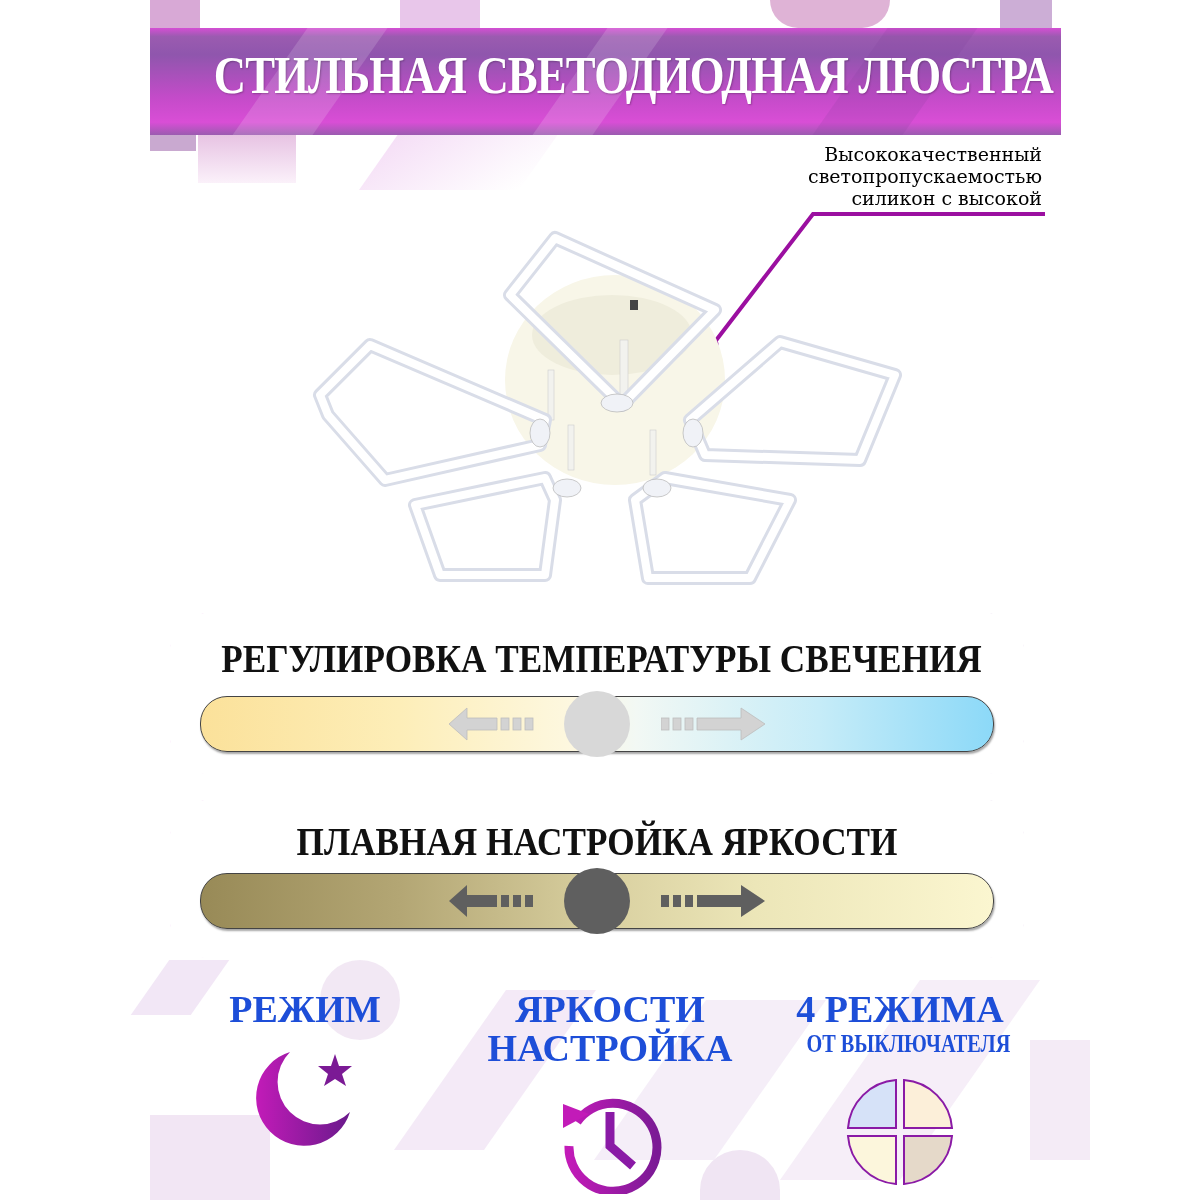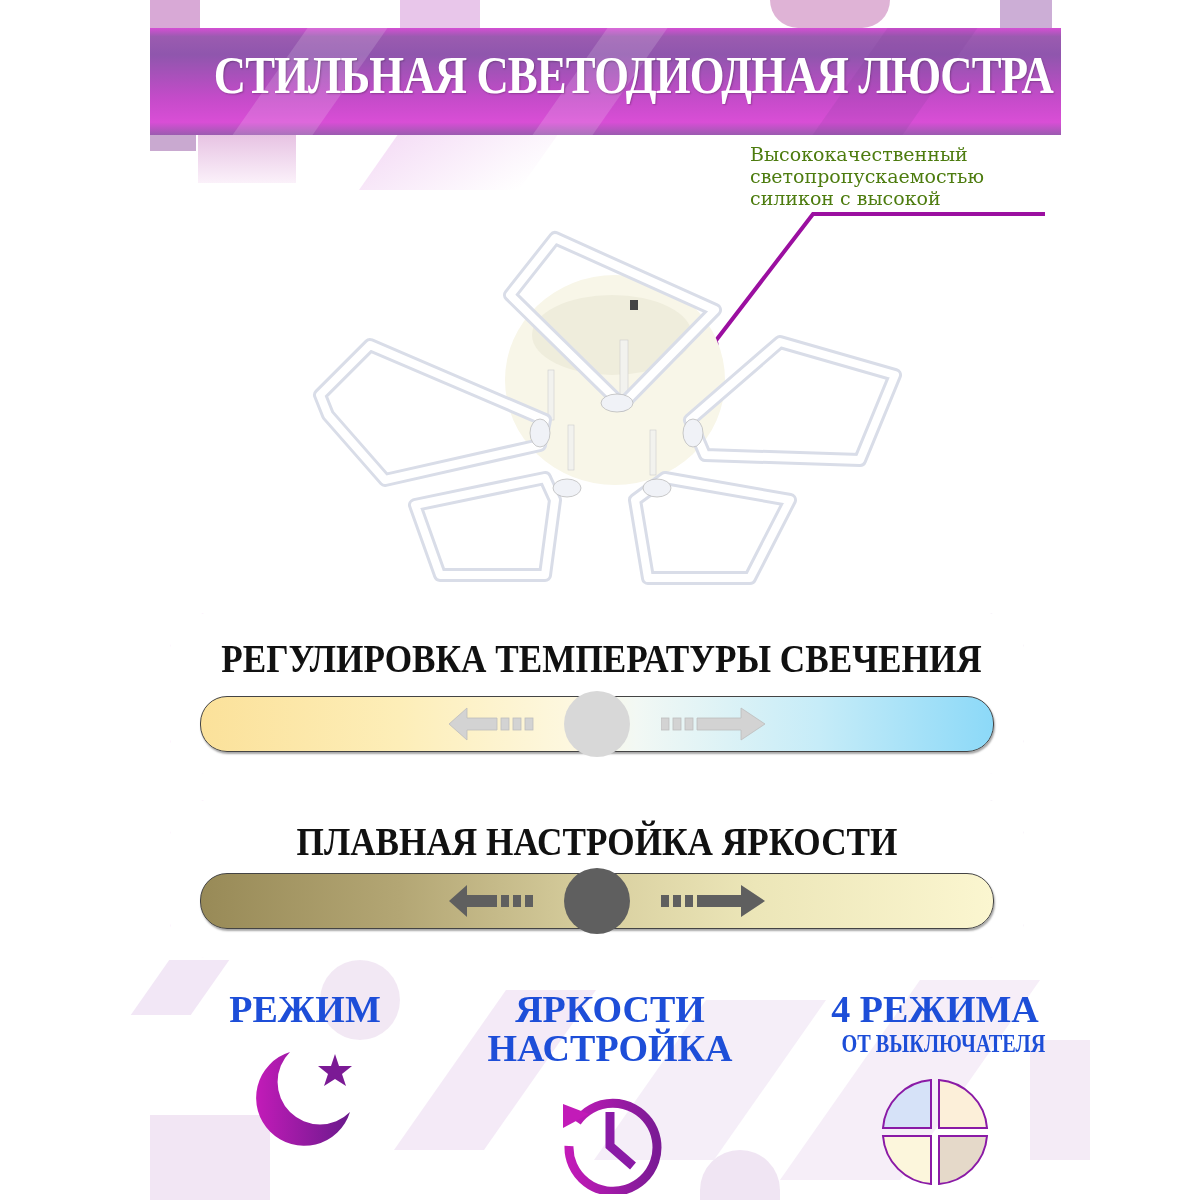--- a/index.html
+++ b/index.html
@@ -4,22 +4,22 @@
 <style>
   html, body { margin:0; padding:0; }
   body { width:1200px; height:1200px; position:relative; overflow:hidden; background:#ffffff; font-family:"DejaVu Serif", serif; }
   .bg { position:absolute; pointer-events:none; }
   .banner { position:absolute; left:150px; top:28px; width:895px; height:107px;
     background:linear-gradient(180deg,#d44fd4 0%,#9b5bb0 8%,#8f56ad 25%,#c44bc9 65%,#d94ed6 88%,#9b5bb0 100%); overflow:hidden;padding-left:16px; }
   .banner .shape { position:absolute; background:rgba(255,255,255,0.15); }
   .banner-title { position:absolute; left:0; right:0; top:18px; text-align:center; color:#ffffff;
     font-family:"Liberation Serif", serif; font-weight:bold; font-size:52px; letter-spacing:-1px;
     transform:scaleX(0.86); transform-origin:center; white-space:nowrap; text-shadow:1px 1px 2px rgba(0,0,0,0.25); }
-  .callout { position:absolute; right:150px; top:143px; text-align:left; font-family:"DejaVu Serif", serif;
-    font-size:19px; line-height:22px; color:#4d7c0f; width:300px; }
+  .callout { position:absolute; right:158px; top:143px; text-align:right; font-family:"DejaVu Serif", serif;
+    font-size:19px; line-height:22px; color:#000000; width:300px; }
   .callout div { white-space:nowrap; }
   .panel { position:absolute; left:170px; width:854px; border-radius:40px; 
     background:linear-gradient(90deg,#c20fc4 0%,#8a1aa6 70%,#6a1a8c 100%); }
   .panel-inner { background:#ffffff; border-radius:34px; width:100%; height:100%; position:relative; }
   .panel-title { position:absolute; left:0; right:0; top:22px; text-align:center; font-family:"Liberation Serif", serif;
     font-weight:bold; font-size:40px; color:#111; white-space:nowrap; transform:scaleX(0.88); }
   .slider { position:absolute; left:30px; right:30px; top:83px; height:54px; border-radius:27px;
     border:1.5px solid #444; box-shadow:1px 2px 2px rgba(0,0,0,0.35); }
   .knob { position:absolute; left:50%; top:50%; width:66px; height:66px; margin:-33px 0 0 -33px; border-radius:50%; }
   .arrow { position:absolute; top:50%; }
@@ -166,21 +166,21 @@
         <stop offset="0" stop-color="#c21bb8"></stop>
           <stop offset="1" stop-color="#7b1a95"></stop>
       </linearGradient>
     </defs>
     <path d="M22,38 A44,44 0 1 1 14,62" fill="none" stroke="url(#g2)" stroke-width="9"></path>
     <polygon points="8,20 34,30 8,44" fill="#c21bb8"></polygon>
     <polyline points="55,28 55,62 78,82" fill="none" stroke="#8a1aa6" stroke-width="9"></polyline>
   </svg>
 </div>
 
-<div class="feature" style="left:815px;width:240px;text-align:center;">
+<div class="feature" style="left:780px;width:240px;text-align:center;">
   <div class="l1">4 РЕЖИМА</div>
   <div class="l2s">ОТ ВЫКЛЮЧАТЕЛЯ</div>
   <svg width="112" height="112" viewBox="0 0 112 112" style="margin-top:16px;">
     <path d="M52,4 A52,52 0 0 0 4,52 L52,52 Z" fill="#d6e2f8" stroke="#8a1aa6" stroke-width="2"></path>
     <path d="M60,4 A52,52 0 0 1 108,52 L60,52 Z" fill="#fcefd9" stroke="#8a1aa6" stroke-width="2"></path>
     <path d="M4,60 A52,52 0 0 0 52,108 L52,60 Z" fill="#fcf6dc" stroke="#8a1aa6" stroke-width="2"></path>
     <path d="M108,60 A52,52 0 0 1 60,108 L60,60 Z" fill="#e5d9c9" stroke="#8a1aa6" stroke-width="2"></path>
   </svg>
 </div>
 

